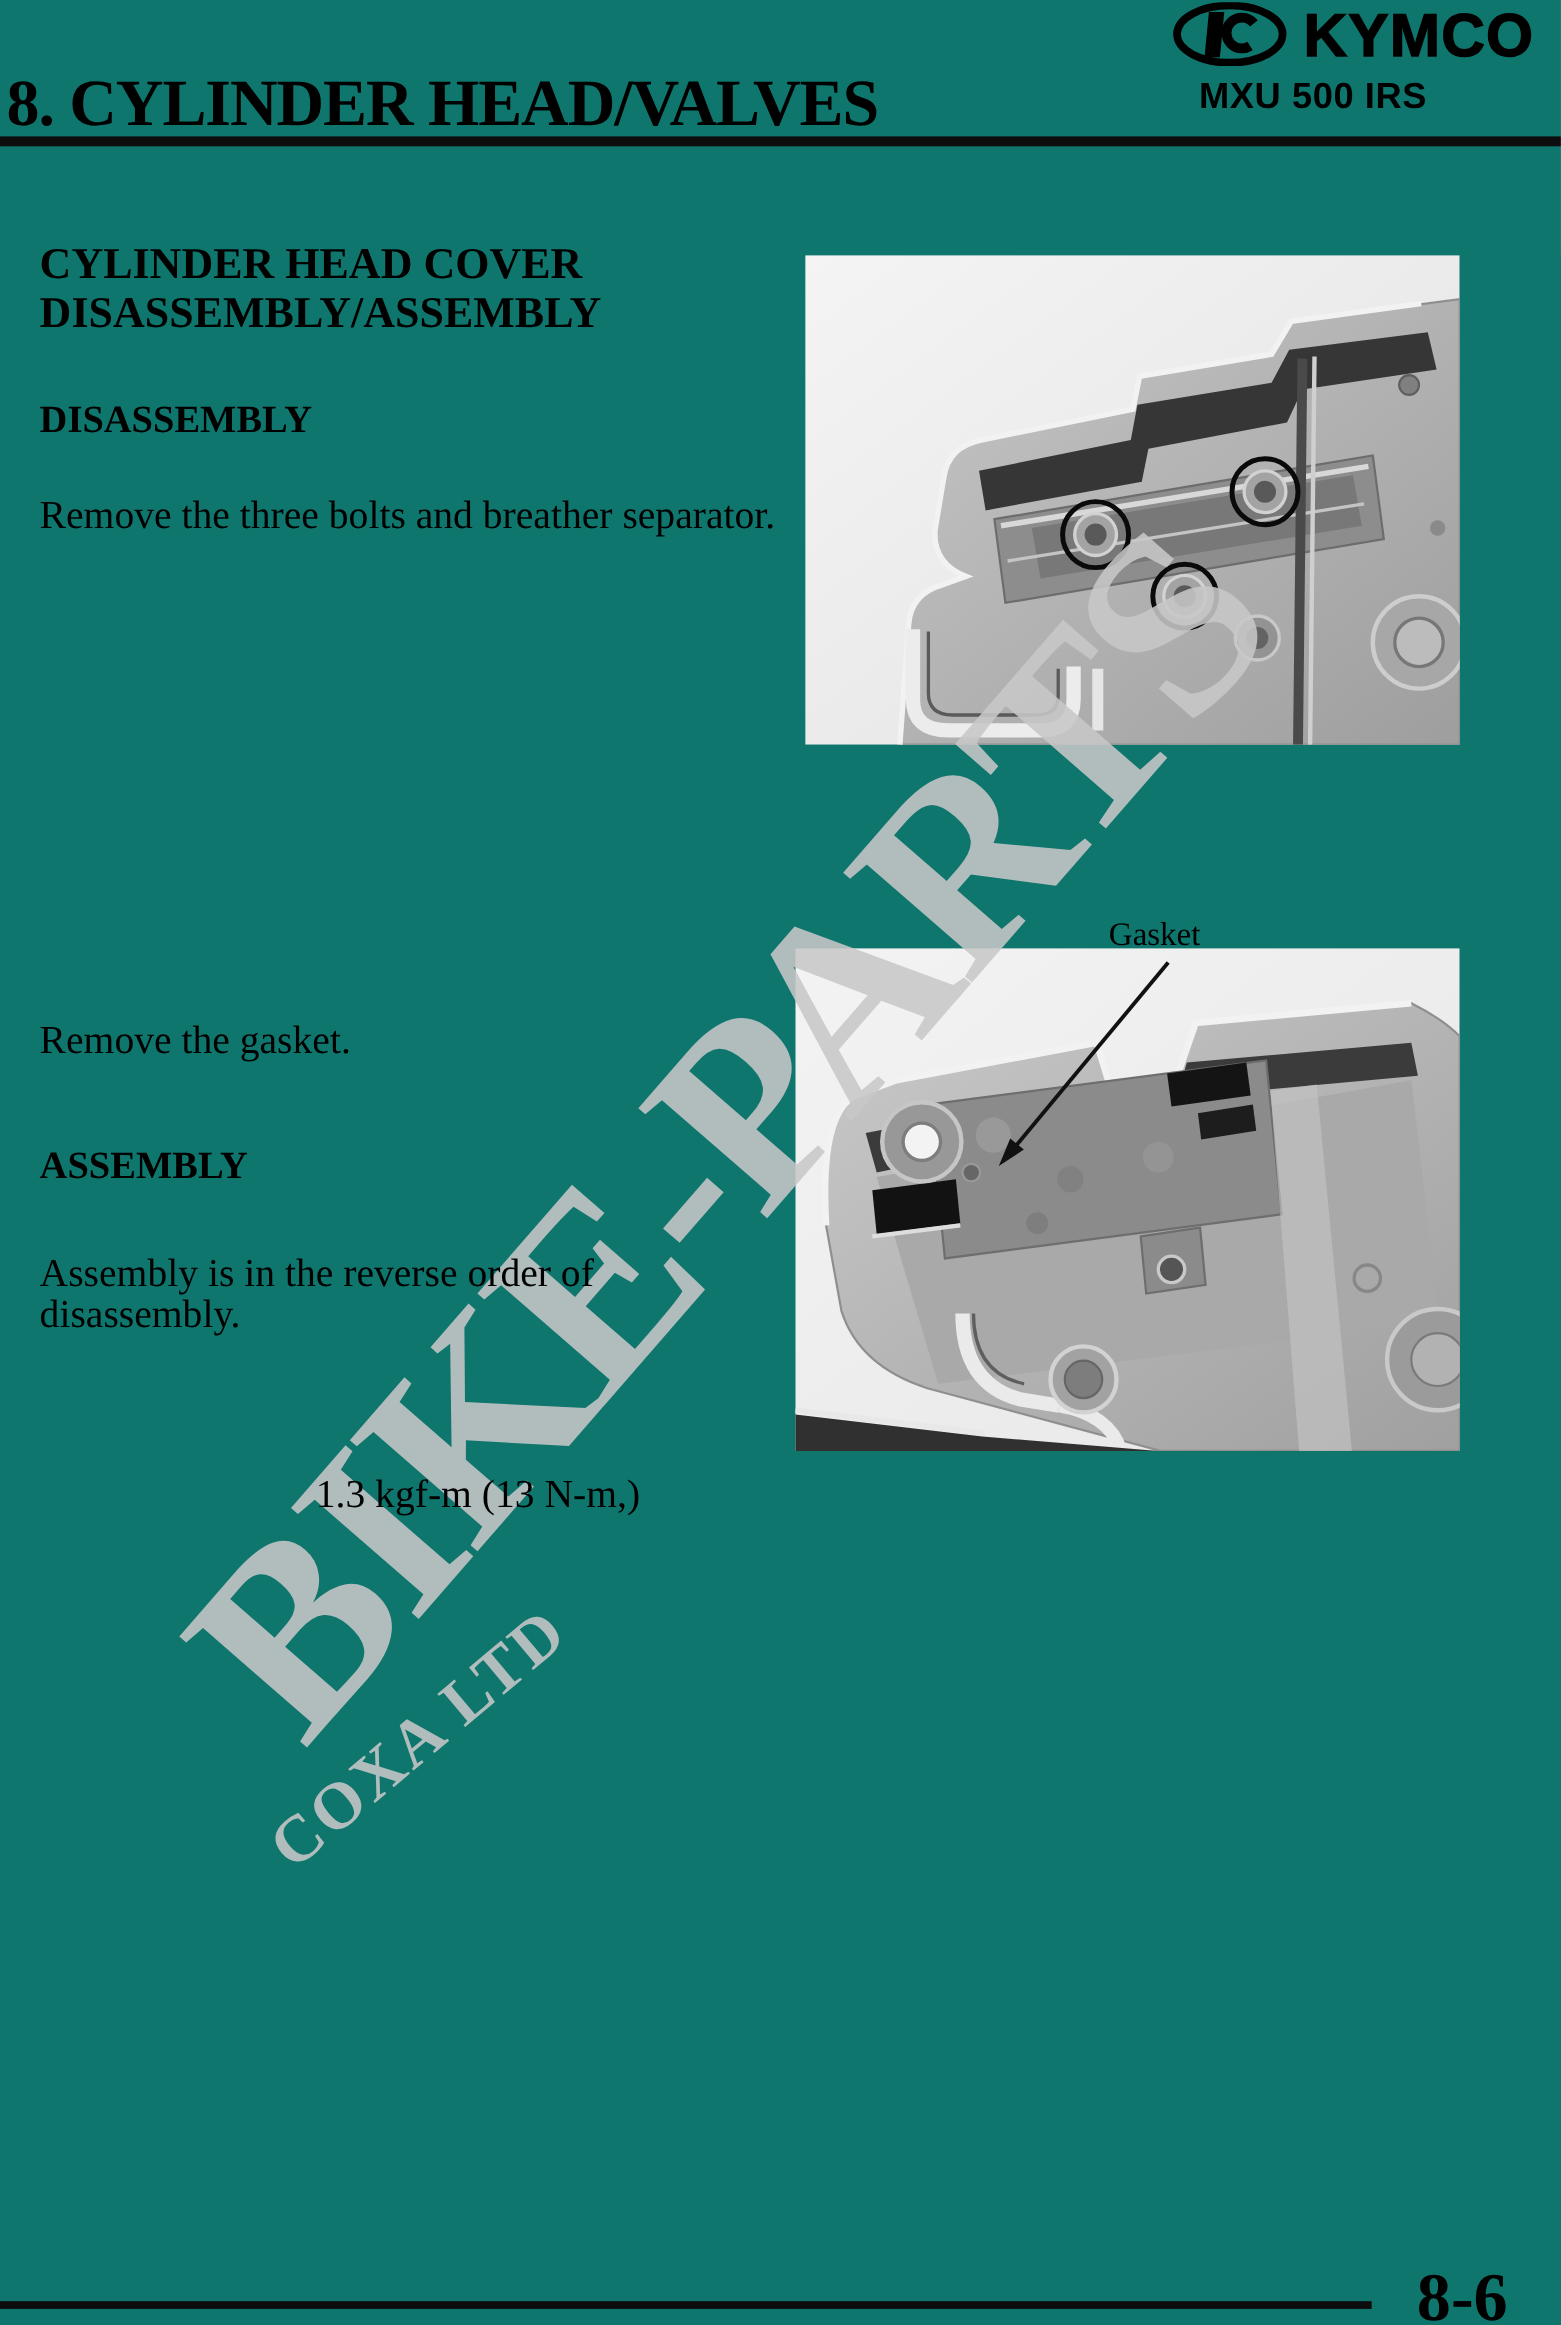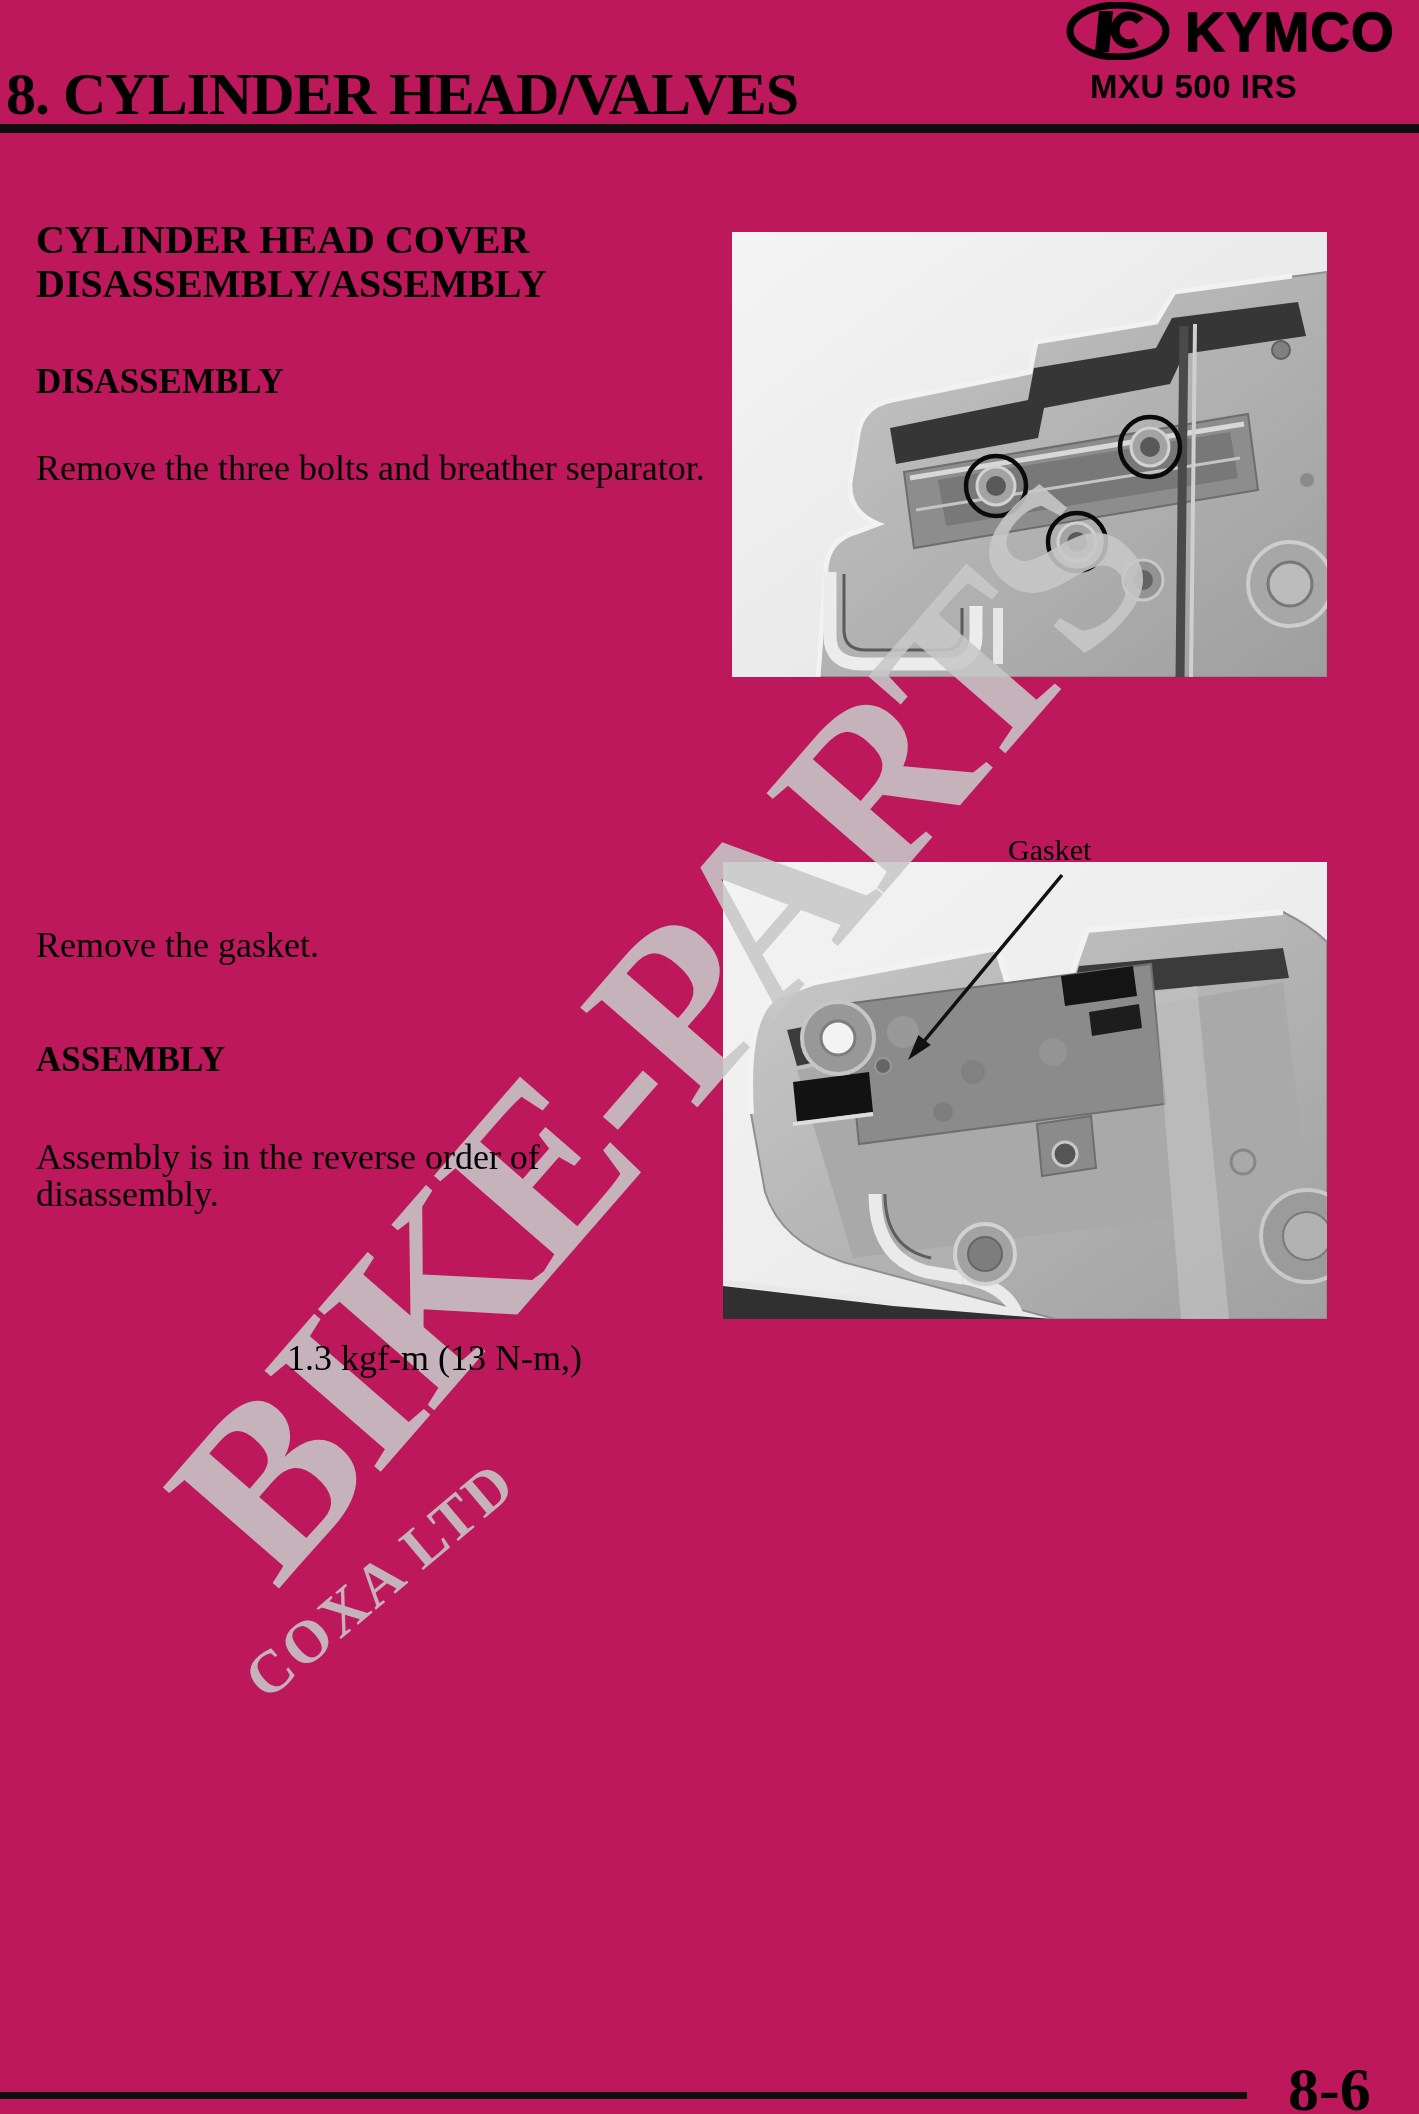--- a/index.html
+++ b/index.html
@@ -1,16 +1,16 @@
 <!DOCTYPE html>
 <html><head>
 <meta charset="utf-8">
 <style>
   html,body{margin:0;padding:0;background:#888;}
-  .page{position:relative;width:1419px;height:2114px;background:#be185d;overflow:hidden;
+  .page{position:relative;width:1419px;height:2114px;background:#0f766e;overflow:hidden;
         font-family:"Liberation Serif",serif;color:#000;}
   .abs{position:absolute;}
   .sans{font-family:"Liberation Sans",sans-serif;}
   .z1{z-index:1}.z2{z-index:2}.z3{z-index:3}
   .h1{font-size:60px;font-weight:bold;letter-spacing:-1px;white-space:nowrap;}
   .h2{font-size:40px;font-weight:bold;line-height:44px;white-space:nowrap;}
   .h3{font-size:35px;font-weight:bold;white-space:nowrap;}
   .body-text{font-size:36px;white-space:nowrap;text-align:right;}
   .para{font-size:36px;line-height:37px;white-space:nowrap;}
   .bold{font-weight:bold;}

